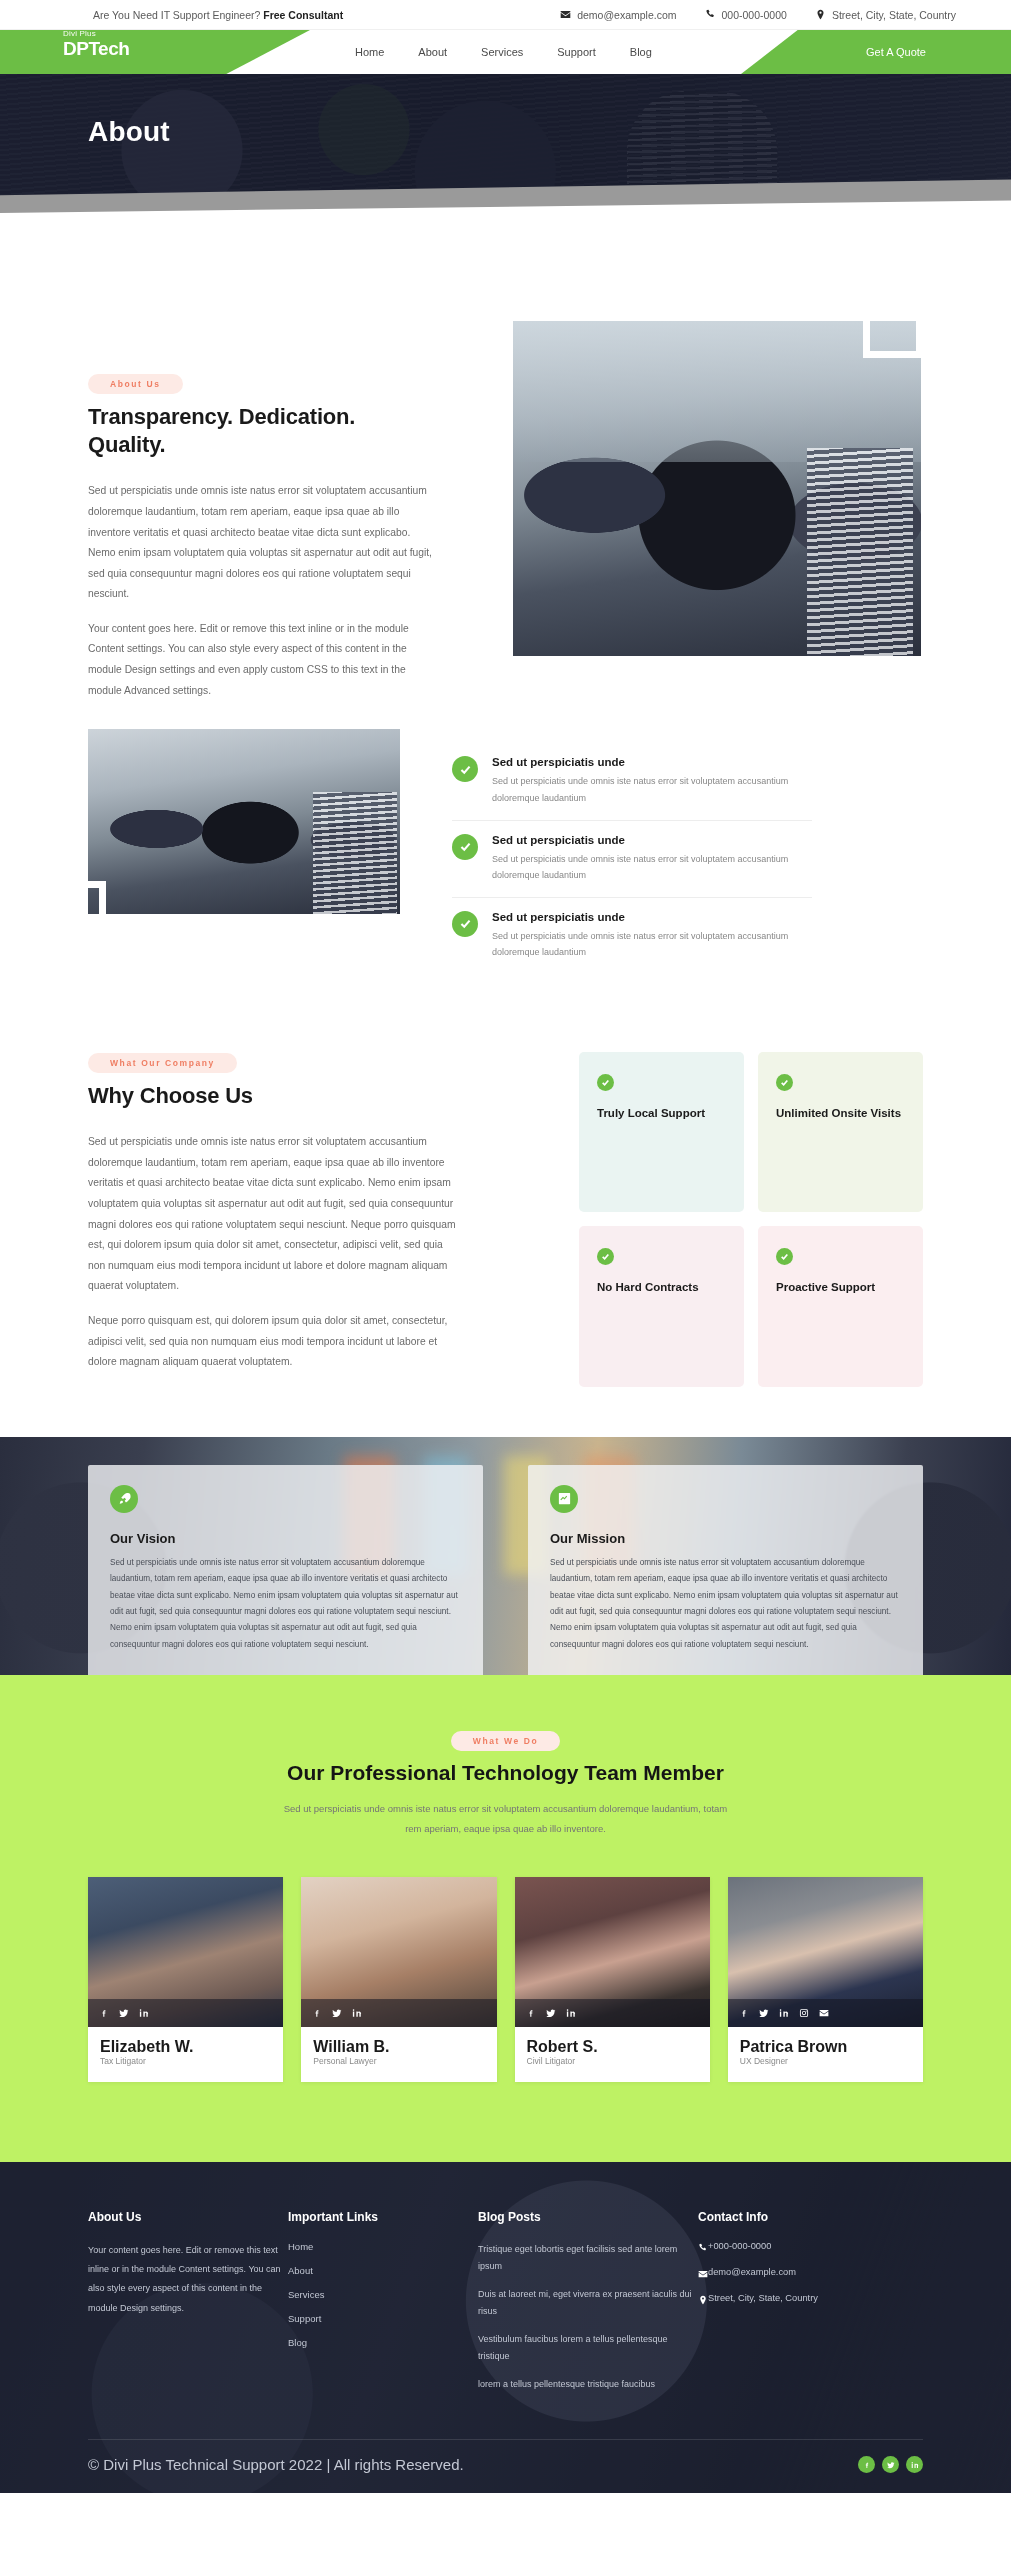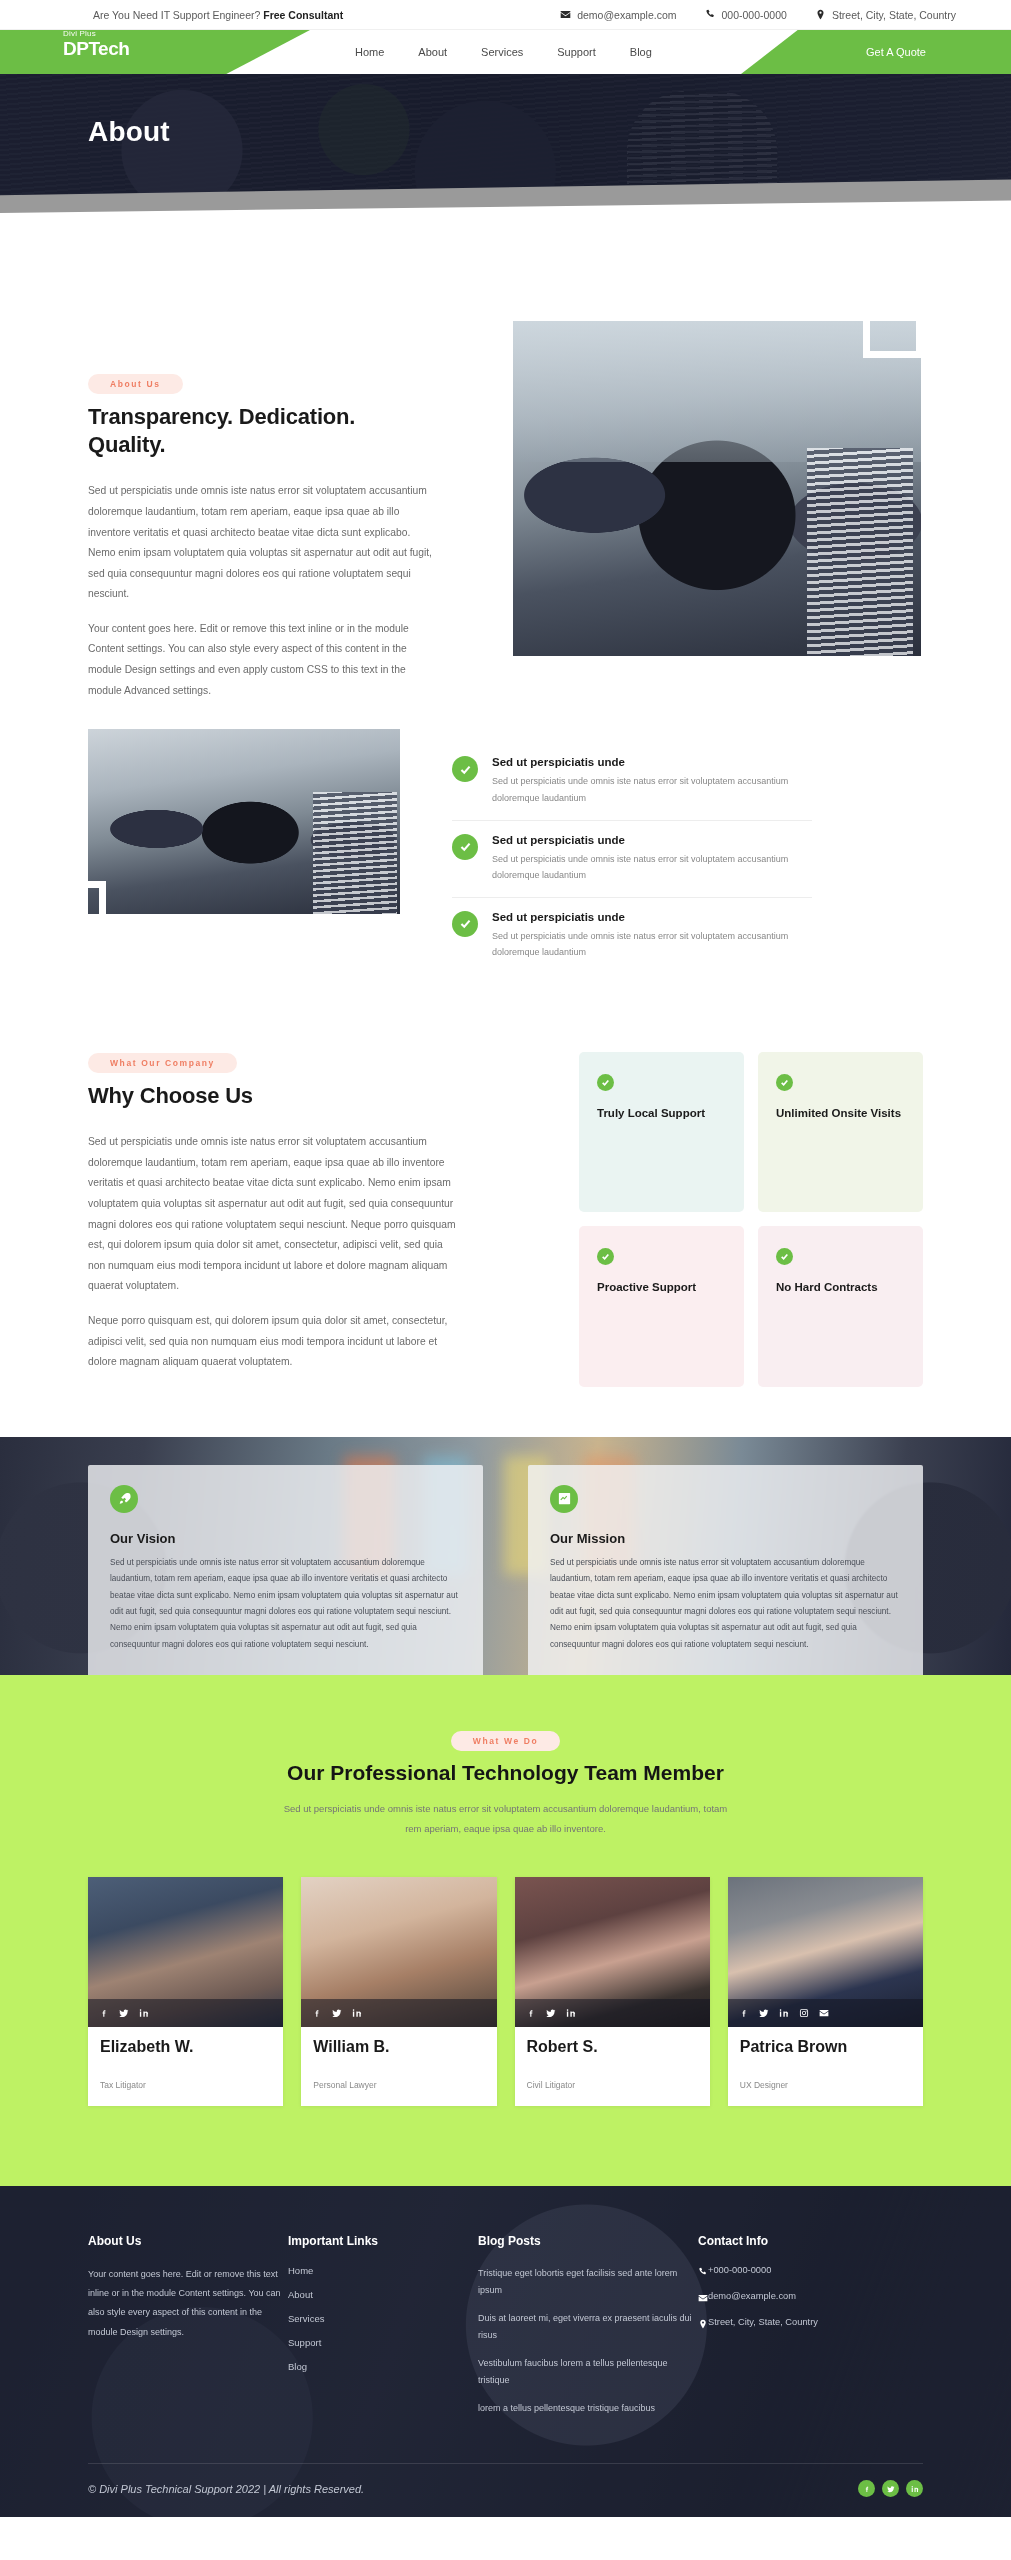--- a/index.html
+++ b/index.html
@@ -248,21 +248,21 @@
   .tp3 { background: linear-gradient(165deg,#7a5450 0%,#5d4140 32%,#c8a090 55%,#3a3330 80%,#211e1d 100%); }
   .tp4 { background: linear-gradient(165deg,#6b727c 0%,#8a8d92 28%,#d8c0ae 48%,#2c3550 72%,#1a2030 100%); }
   .tsocial {
     position: absolute; left: 0; bottom: 0; width: 100%;
     padding: 9px 11px; display: flex; gap: 10px; align-items: center;
     background: rgba(18,20,32,.55);
   }
   .tsocial svg { width: 10px; height: 10px; fill: #fff; }
   .tinfo { padding: 11px 12px 16px; }
   .tname { font-size: 16px; font-weight: bold; color: #1a1a1a; }
-  .trole { font-size: 8.5px; color: #8a8a8a; margin-top: 24px; }
+  .trole { font-size: 8.5px; color: #8a8a8a; }
 
   
   .footer { position: relative; background: #1d2131; color: #cfd3dd; overflow: hidden; }
   .footer-bg {
     position: absolute; inset: 0; opacity: .45;
     background:
       radial-gradient(circle at 58% 42%, rgba(90,96,118,.55) 0 120px, transparent 121px),
       radial-gradient(circle at 20% 70%, rgba(60,66,88,.5) 0 110px, transparent 111px),
       linear-gradient(110deg,#1d2131 0%,#262b3d 40%,#1a1e2d 75%,#20243400 100%);
   }
@@ -277,21 +277,21 @@
   .flink { display: block; font-size: 9.5px; color: #c3c8d4; text-decoration: none; margin-bottom: 13px; }
   .fpost { font-size: 9px; color: #c3c8d4; line-height: 1.95; margin-bottom: 10px; }
   .fcontact { display: flex; align-items: flex-start; font-size: 9.3px; color: #c3c8d4; margin-bottom: 14px; }
   .fcontact svg { width: 10px; height: 10px; fill: #fff; flex: 0 0 auto; margin-top: 2px; }
   .footer-bottom {
     position: relative; z-index: 2;
     border-top: 1px solid rgba(255,255,255,.12);
     margin: 0 88px; padding: 16px 0 20px;
     display: flex; align-items: center;
   }
-  .copyright { font-size: 11px; color: #c3c8d4; font-style: italic; }
+  .copyright { font-size: 15px; color: #c3c8d4; }
   .fsocial { margin-left: auto; display: flex; gap: 7px; }
   .fsocial a {
     width: 17px; height: 17px; border-radius: 50%; background: #6cbe45;
     display: flex; align-items: center; justify-content: center;
   }
   .fsocial svg { width: 8px; height: 8px; fill: #fff; }
 </style>
 </head>
 <body>
 
@@ -422,35 +422,35 @@
       <div class="feat-label">Truly Local Support</div>
     </div>
     <div class="feat" style="background:#f1f5e8">
       <div class="feat-icon">
           <svg viewBox="0 0 16 16">
             <polyline points="3,8.5 6.5,12 13,4.5"></polyline>
           </svg>
         </div>
       <div class="feat-label">Unlimited Onsite Visits</div>
     </div>
+    <div class="feat" style="background:#f9eef1">
+      <div class="feat-icon">
+          <svg viewBox="0 0 16 16">
+            <polyline points="3,8.5 6.5,12 13,4.5"></polyline>
+          </svg>
+        </div>
+      <div class="feat-label">No Hard Contracts</div>
+    </div>
     <div class="feat" style="background:#fbeef0">
       <div class="feat-icon">
           <svg viewBox="0 0 16 16">
             <polyline points="3,8.5 6.5,12 13,4.5"></polyline>
           </svg>
         </div>
       <div class="feat-label">Proactive Support</div>
-    </div>
-    <div class="feat" style="background:#f9eef1">
-      <div class="feat-icon">
-          <svg viewBox="0 0 16 16">
-            <polyline points="3,8.5 6.5,12 13,4.5"></polyline>
-          </svg>
-        </div>
-      <div class="feat-label">No Hard Contracts</div>
     </div>
   </div>
 </div>
 
 <div class="sec3">
   <div class="sec3-bg"></div>
   <div class="cards">
     <div class="vcard">
       <div class="vcard-icon">
         <svg viewBox="0 0 24 24">

